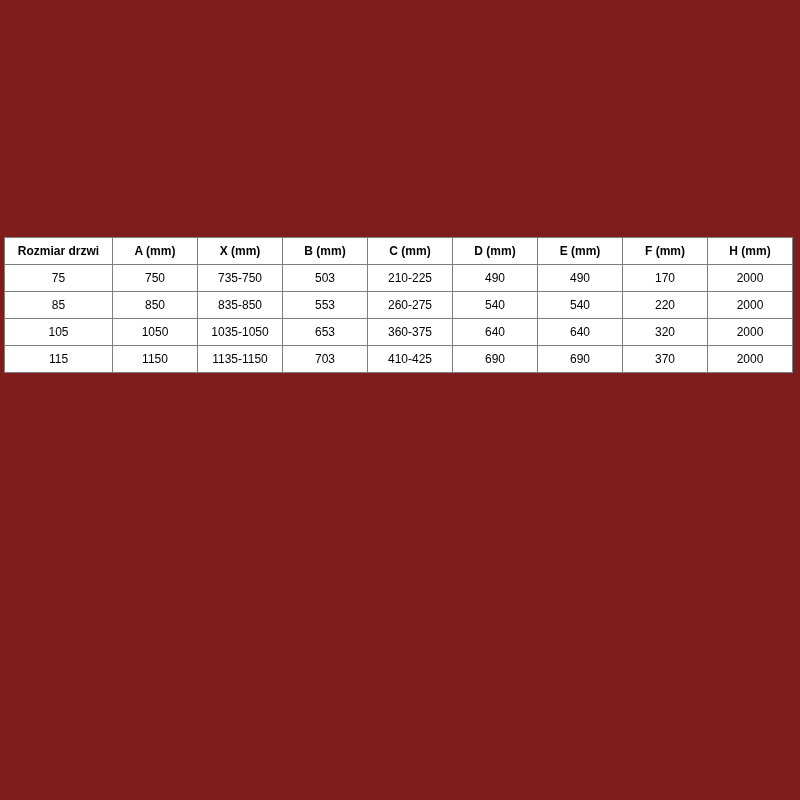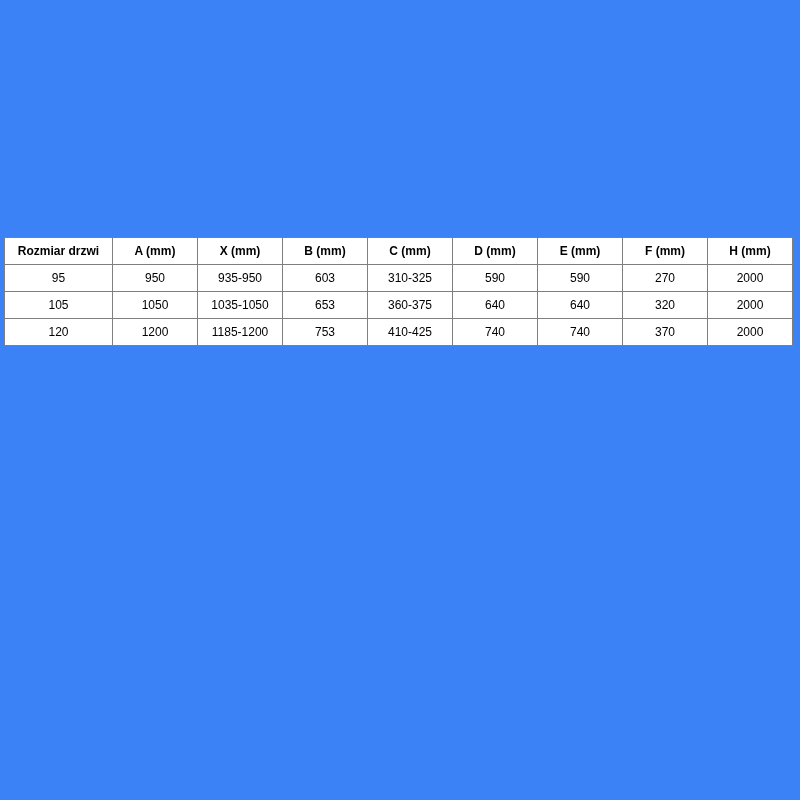--- a/index.html
+++ b/index.html
@@ -8,21 +8,21 @@
     background: #ffffff;
     width: 800px;
     height: 800px;
     font-family: "Liberation Sans", sans-serif;
     color: #000000;
   }
   .page {
     position: relative;
     width: 800px;
     height: 800px;
-    background: #3b82f6;
+    background: #7f1d1d;
     overflow: hidden;
   }
   table.size-table {
     position: absolute;
     left: 4px;
     top: 237px;
     width: 787px;
     border-collapse: collapse;
     table-layout: fixed;
   }
@@ -67,47 +67,58 @@
           <th>B (mm)</th>
           <th>C (mm)</th>
           <th>D (mm)</th>
           <th>E (mm)</th>
           <th>F (mm)</th>
           <th>H (mm)</th>
         </tr>
     </thead>
     <tbody>
         <tr>
-          <td>95</td>
-          <td>950</td>
-          <td>935-950</td>
-          <td>603</td>
-          <td>310-325</td>
-          <td>590</td>
-          <td>590</td>
-          <td>270</td>
+          <td>75</td>
+          <td>750</td>
+          <td>735-750</td>
+          <td>503</td>
+          <td>210-225</td>
+          <td>490</td>
+          <td>490</td>
+          <td>170</td>
+          <td>2000</td>
+        </tr>
+        <tr>
+          <td>85</td>
+          <td>850</td>
+          <td>835-850</td>
+          <td>553</td>
+          <td>260-275</td>
+          <td>540</td>
+          <td>540</td>
+          <td>220</td>
           <td>2000</td>
         </tr>
         <tr>
           <td>105</td>
           <td>1050</td>
           <td>1035-1050</td>
           <td>653</td>
           <td>360-375</td>
           <td>640</td>
           <td>640</td>
           <td>320</td>
           <td>2000</td>
         </tr>
         <tr>
-          <td>120</td>
-          <td>1200</td>
-          <td>1185-1200</td>
-          <td>753</td>
+          <td>115</td>
+          <td>1150</td>
+          <td>1135-1150</td>
+          <td>703</td>
           <td>410-425</td>
-          <td>740</td>
-          <td>740</td>
+          <td>690</td>
+          <td>690</td>
           <td>370</td>
           <td>2000</td>
         </tr>
       </tbody>
   </table>
 </div>
 
 </body></html>

